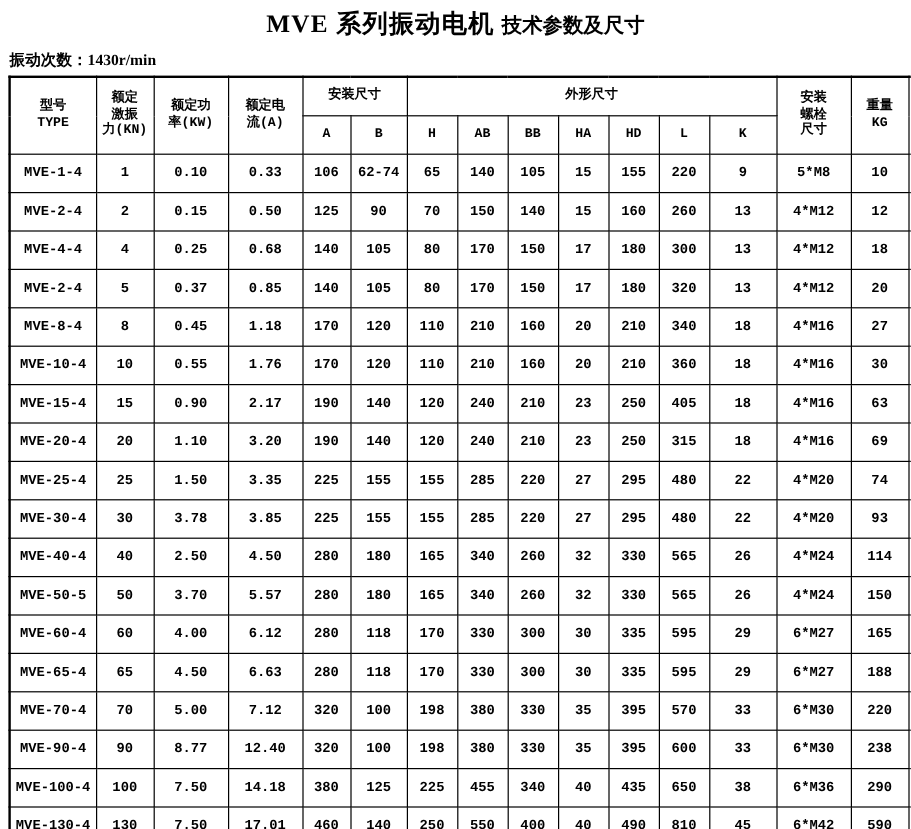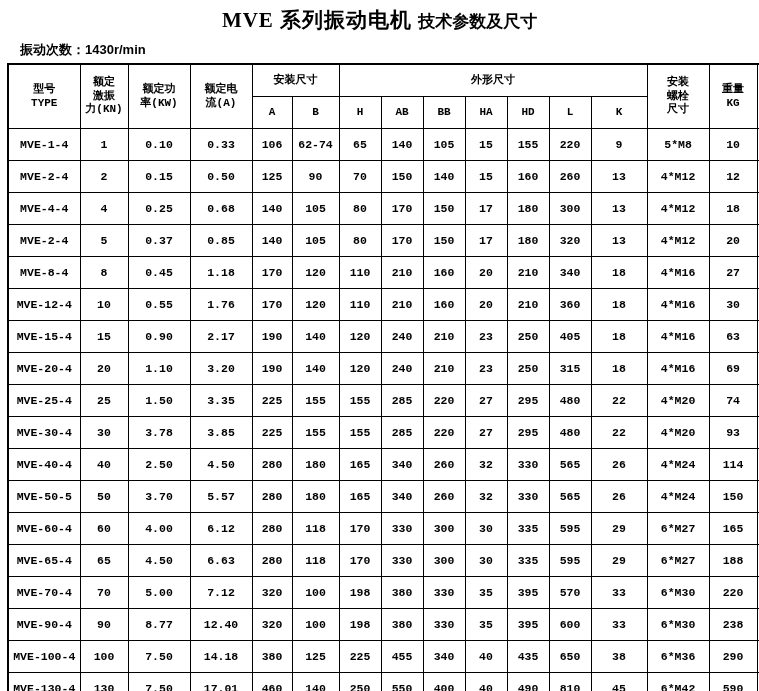--- a/index.html
+++ b/index.html
@@ -32,24 +32,24 @@
     font-weight: bold;
     letter-spacing: 1px;
   }
   .title-sub {
     font-family: "Liberation Serif", serif;
     font-size: 17px;
     font-weight: bold;
     margin-left: 6px;
   }
   .subtitle {
-    font-family: Liberation Sans, sans-serif;
+    font-family: Liberation Serif, serif;
     font-size: 13px;
     font-weight: bold;
-    padding: 2px 0 4px 20px;
+    padding: 2px 0 4px 8px;
   }
   table.spec {
     border-collapse: collapse;
     width: 745px;
     margin-left: 7px;
     table-layout: fixed;
   }
   table.spec td, table.spec th {
     border: 1px solid #000;
     text-align: center;
@@ -237,21 +237,21 @@
           <td>160</td>
           <td>20</td>
           <td>210</td>
           <td>340</td>
           <td>18</td>
           <td>4*M16</td>
           <td>27</td>
           <td>2</td>
         </tr>
         <tr class="body-row">
-          <td>MVE-12-4</td>
+          <td>MVE-10-4</td>
           <td>10</td>
           <td>0.55</td>
           <td>1.76</td>
           <td>170</td>
           <td>120</td>
           <td>110</td>
           <td>210</td>
           <td>160</td>
           <td>20</td>
           <td>210</td>

